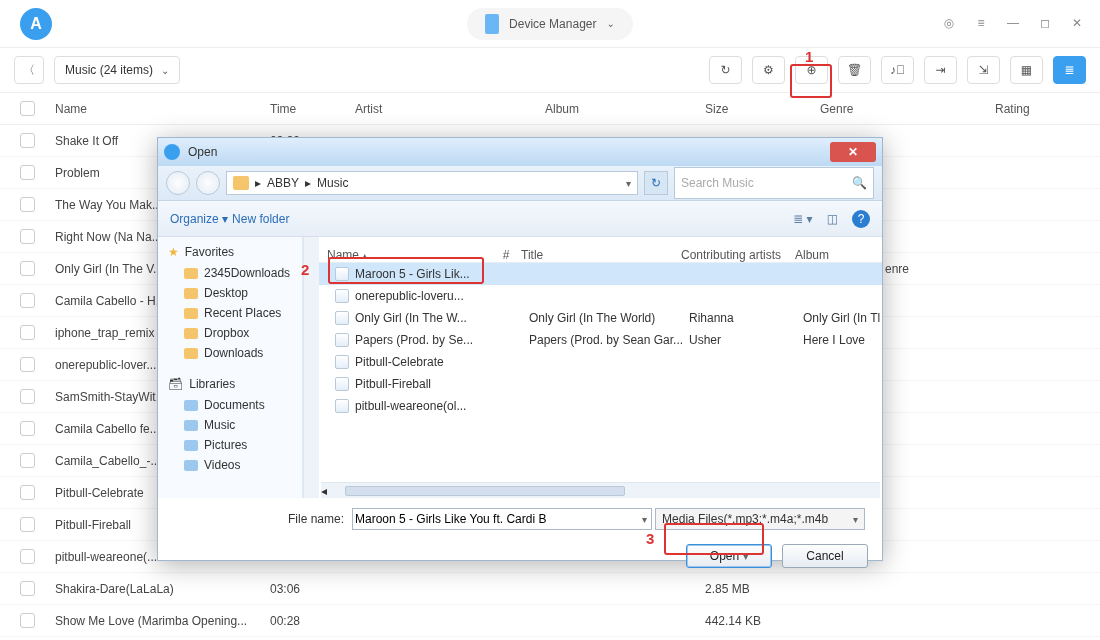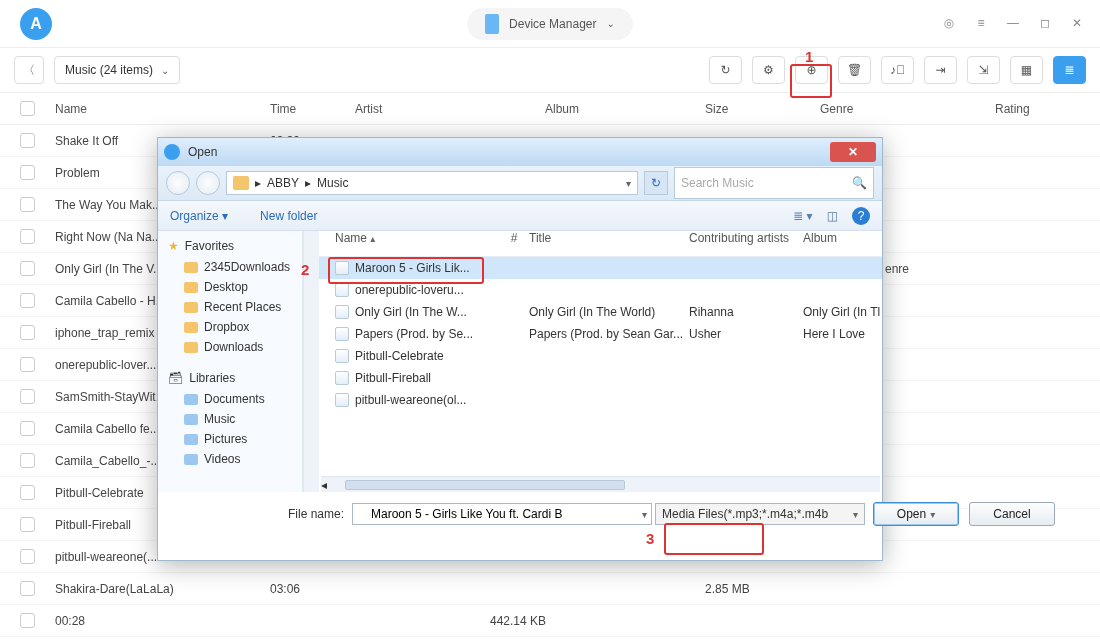--- a/index.html
+++ b/index.html
@@ -34,46 +34,46 @@
 .dlg{position:absolute;left:157px;top:137px;width:726px;height:424px;background:#fff;border:1px solid #9fb8cf;box-shadow:0 4px 25px rgba(0,0,0,.3)}
 .dlg-title{height:28px;background:linear-gradient(#dfeefd,#bdd9f3);display:flex;align-items:center;padding:0 6px;gap:8px}
 .dlg-title .ti{width:16px;height:16px;background:#3b9ff0;border-radius:50%}
 .dlg-close{margin-left:auto;width:46px;height:20px;background:#d9534f;border-radius:3px;color:#fff;display:flex;align-items:center;justify-content:center;font-weight:700}
 .dlg-nav{height:35px;background:linear-gradient(#e9f2fb,#dce9f6);display:flex;align-items:center;padding:0 8px;gap:6px;border-bottom:1px solid #c5d6e7}
 .navarrow{width:24px;height:24px;border-radius:50%;background:radial-gradient(#fdfdfd,#e2ecf5);border:1px solid #b8c9da}
 .crumb{flex:1;height:24px;background:#fff;border:1px solid #b8c9da;display:flex;align-items:center;padding:0 6px;gap:6px;color:#333}
 .crumb .bicon{width:16px;height:14px;background:#f4c56b;border-radius:2px}
 .searchbox{width:200px;height:24px;background:#fff;border:1px solid #b8c9da;display:flex;align-items:center;padding:15px 6px;color:#888;justify-content:space-between}
 .refresh{width:24px;height:24px;background:#d7e6f5;border:1px solid #b8c9da;display:flex;align-items:center;justify-content:center;color:#2a6db8}
-.dlg-tool{height:30px;background:linear-gradient(#f4f8fd,#e7eef7);display:flex;align-items:center;padding:0 12px;gap:32px;color:#2a6db8;border-bottom:1px solid #d5e0ec}
+.dlg-tool{height:36px;background:linear-gradient(#f4f8fd,#e7eef7);display:flex;align-items:center;padding:0 12px;gap:4px;color:#2a6db8;border-bottom:1px solid #d5e0ec}
 .dlg-tool .right{margin-left:auto;display:flex;gap:14px;align-items:center;color:#5b7fa8}
 .dlg-body{display:flex;height:261px}
 .side{width:145px;background:#f7fafe;border-right:1px solid #e2eaf3;overflow:hidden;padding-top:4px}
 .side .grp{padding:4px 10px;font-weight:400;color:#333;display:flex;align-items:center;gap:6px}
 .side .item{padding:3px 10px 3px 26px;color:#333;display:flex;align-items:center;gap:6px}
 .side .star{color:#f0b63b}
 .side .fld{width:14px;height:11px;background:#f4c56b;border-radius:2px}
 .vscroll{width:16px;background:#eef3f9;border-left:1px solid #dfe7f0}
 .files{flex:1;display:flex;flex-direction:column}
-.fhead{height:26px;display:flex;align-items:flex-start;border-bottom:1px solid #e7edf4;color:#555;padding-left:16px}
+.fhead{height:26px;display:flex;align-items:flex-end;border-bottom:1px solid #e7edf4;color:#555;padding-left:8px}
 .fn-name{width:164px}
 .fn-num{width:30px;text-align:center}
 .fn-title{width:160px}
 .fn-art{width:114px}
 .fn-alb{flex:1}
 .frow{height:22px;display:flex;align-items:center;padding-left:16px;color:#333}
 .frow.sel{background:#cfe6fb}
 .ficon{width:14px;height:14px;border:1px solid #b8c9da;border-radius:2px;margin-right:6px;background:linear-gradient(#fff,#e4eef8)}
 .hscroll{height:16px;background:#eef3f9;border-top:1px solid #dfe7f0;margin:0 2px;display:flex;align-items:center}
 .hscroll .thumb{width:280px;height:10px;margin-left:18px;background:#d3dfec;border:1px solid #b8c9da;border-radius:2px}
 
-.dlg-foot{padding:10px 14px 14px;display:flex;flex-direction:row;gap:8px}
+.dlg-foot{padding:10px 14px 14px;display:flex;flex-direction:column;gap:14px}
 .fnrow{display:flex;align-items:center;gap:8px}
 .fnrow label{width:172px;text-align:right;color:#333}
-.fnrow input{flex:0 0 300px;height:22px;border:1px solid #aab9c9;padding:0 18px}
+.fnrow input{flex:0 0 300px;height:22px;border:1px solid #aab9c9;padding:0 2px}
 .typebox{flex:0 0 210px;height:22px;border:1px solid #aab9c9;background:#f4f4f4;display:flex;align-items:center;padding:0 6px;justify-content:space-between;color:#333}
 .btnrow{display:flex;justify-content:flex-end;gap:10px}
 .wbtn{width:86px;height:24px;border:1px solid #9aa8b7;background:linear-gradient(#fdfdfd,#e7ecf2);border-radius:3px;display:flex;align-items:center;justify-content:center;color:#222}
 .wbtn.primary{border:1px solid #3b8fd8;box-shadow:0 0 0 1px #9cc7ef inset}
 .chev{font-size:10px;color:#666}
 .grey{color:#aaa}
 </style>
 </head>
 <body>
 
@@ -302,20 +302,21 @@
   <div class="c-artist"></div>
       <div class="c-album"></div>
   <div class="c-size">2.85 MB</div>
   <div class="c-genre"></div>
       <div class="c-rating"></div>
     </div>
     <div class="row">
       <div class="c-chk">
         <div class="chk"></div>
       </div>
+  <div class="c-name">Show Me Love (Marimba Opening...</div>
   <div class="c-time">00:28</div>
   <div class="c-artist"></div>
       <div class="c-album"></div>
   <div class="c-size">442.14 KB</div>
   <div class="c-genre"></div>
       <div class="c-rating"></div>
     </div>
   </div>
 
 <div class="callout" style="left:805px;top:48px">1</div>

